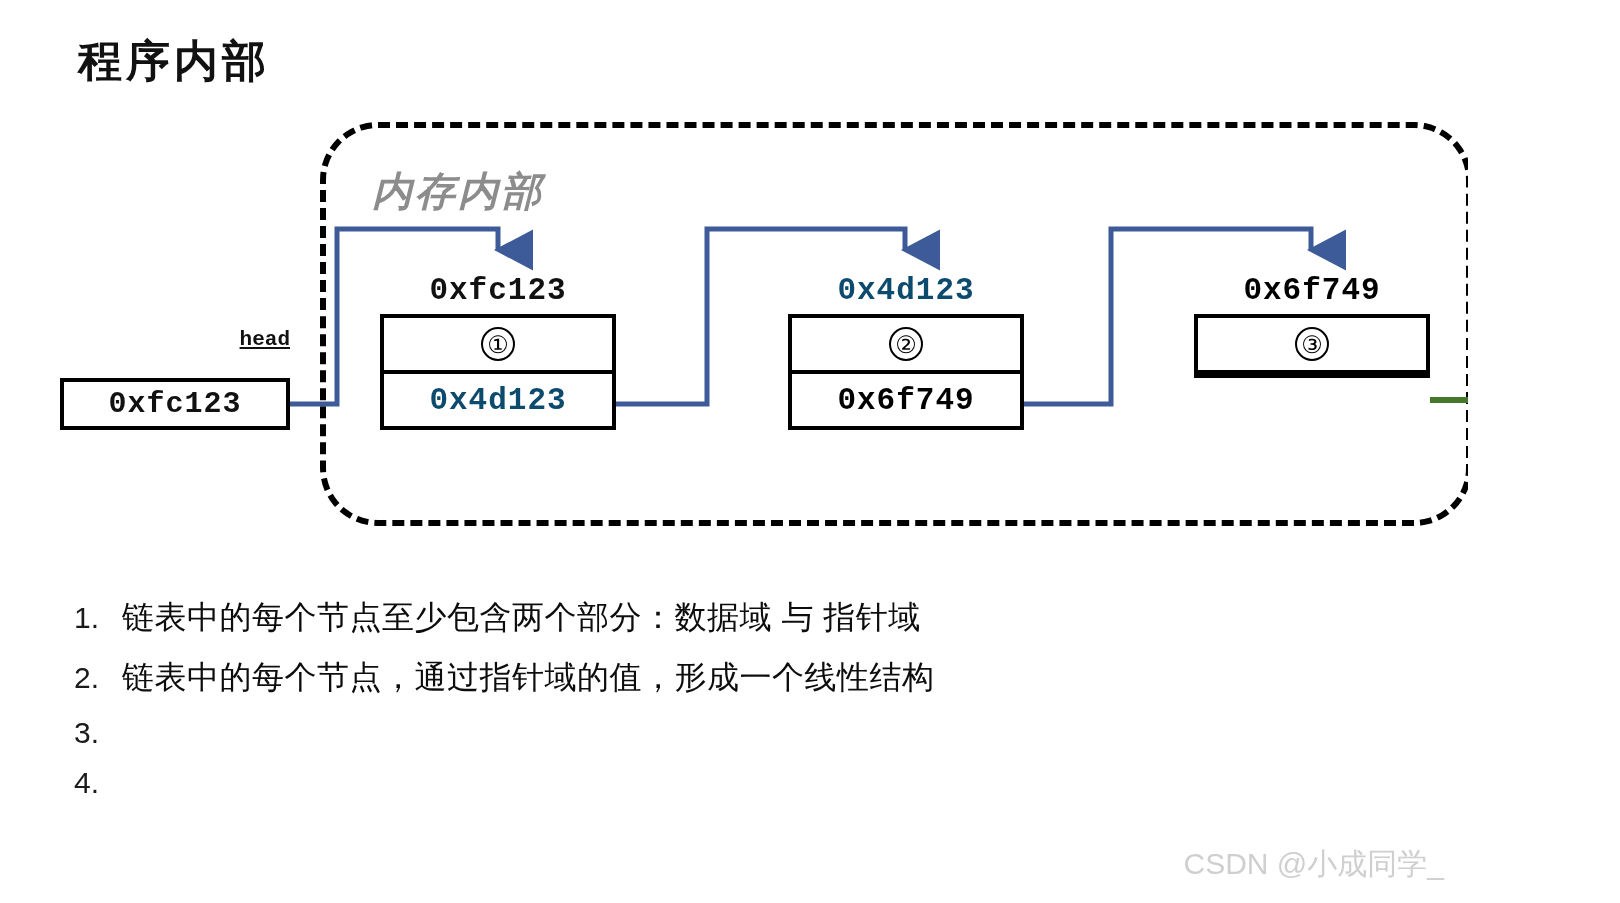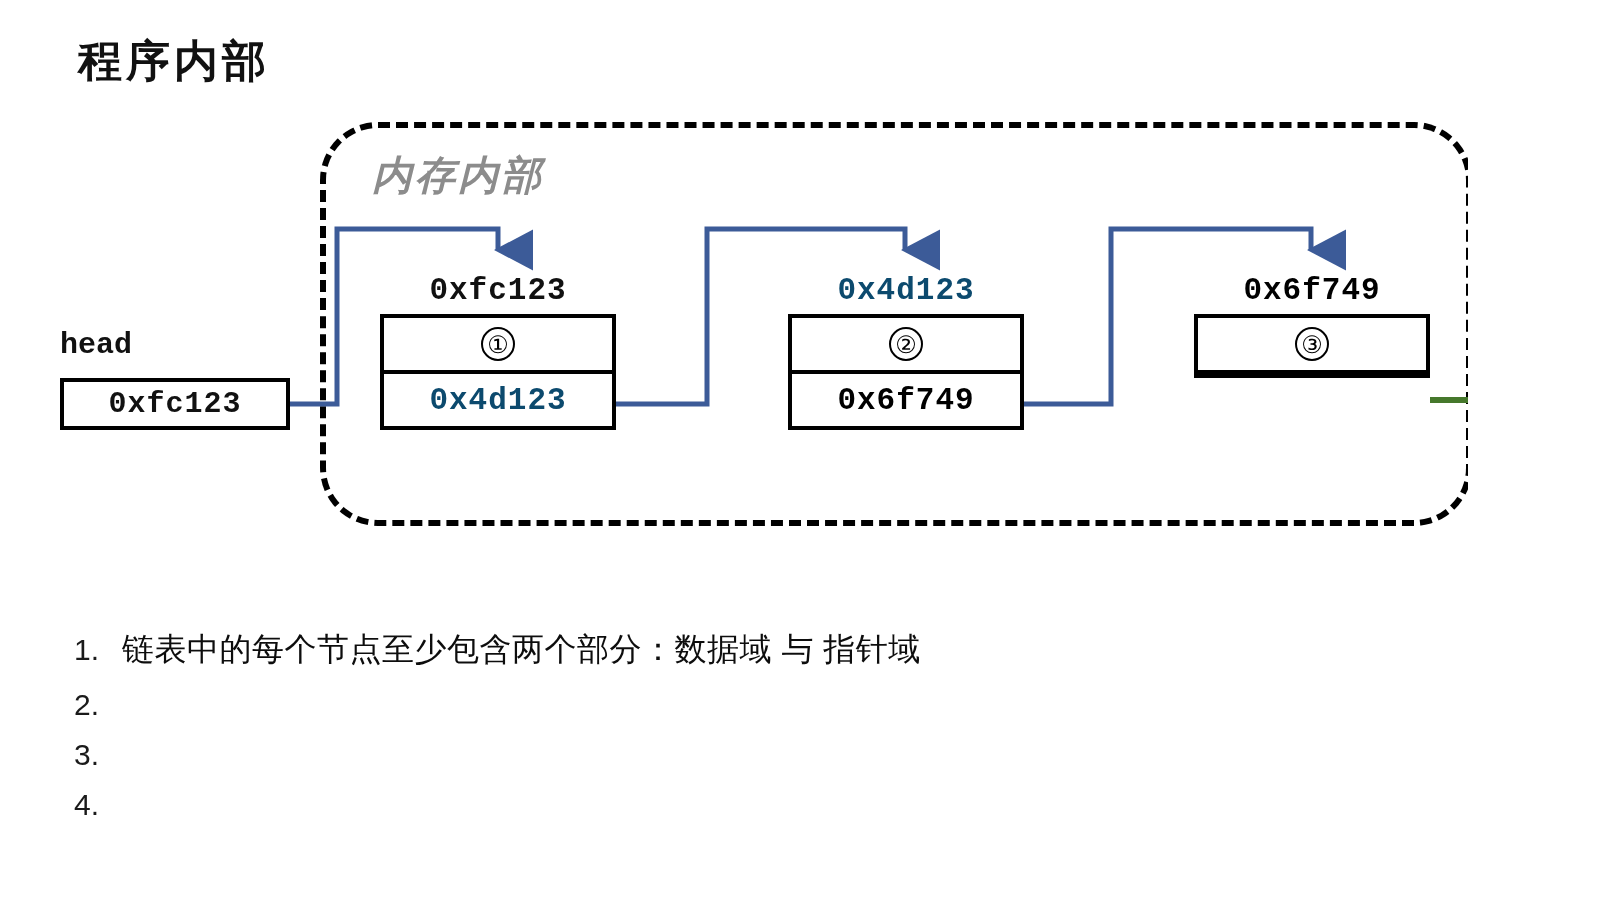--- a/index.html
+++ b/index.html
@@ -24,21 +24,21 @@
     font-family: "Liberation Serif", serif;
     font-weight: bold;
     font-size: 44px;
     letter-spacing: 4px;
     color: #111111;
     white-space: nowrap;
   }
   .title-memory {
     position: absolute;
     left: 372px;
-    top: 148px;
+    top: 164px;
     font-family: "Liberation Serif", serif;
     font-style: italic;
     font-weight: bold;
     font-size: 40px;
     letter-spacing: 3px;
     color: #8c8c8c;
     white-space: nowrap;
   }
 
   
@@ -63,25 +63,26 @@
     height: 903px;
     pointer-events: none;
   }
 
   
   .head-label {
     position: absolute;
     left: 60px;
     top: 328px;
     width: 230px;
-    text-align: left;
-    font-family: "Liberation Mono", monospace;
-    font-weight: bold;
-    font-size: 30px;
+    text-align: right;
+    font-family: "Liberation Mono", monospace;
+    font-weight: bold;
+    font-size: 21px;
     color: #111111;
+    text-decoration: underline;
   }
   .head-box {
     position: absolute;
     left: 60px;
     top: 378px;
     width: 230px;
     height: 52px;
     border: 4px solid #000000;
     box-sizing: border-box;
     background: #ffffff;
@@ -178,21 +179,20 @@
     font-size: 30px;
     color: #1a1a1a;
     text-align: left;
   }
   .bullet-text {
     font-family: "Liberation Sans", sans-serif;
     font-size: 32px;
     color: #0d0d0d;
     letter-spacing: 0.5px;
     white-space: nowrap;
-    margin-top: 32px;
   }
 
   
   .watermark {
     position: absolute;
     right: 24px;
     bottom: 18px;
     font-family: "Liberation Sans", sans-serif;
     font-size: 30px;
     color: #cfcfcf;
@@ -274,23 +274,25 @@
     </div>
   </div>
 
   <div class="bullets">
     <div class="bullet-row">
       <div class="bullet-num">1.</div>
       <div class="bullet-text">链表中的每个节点至少包含两个部分：数据域 与 指针域</div>
     </div>
     <div class="bullet-row">
       <div class="bullet-num">2.</div>
+      <div class="bullet-text">链表中的每个节点，通过指针域的值，形成一个线性结构</div>
     </div>
     <div class="bullet-row">
       <div class="bullet-num">3.</div>
     </div>
     <div class="bullet-row">
       <div class="bullet-num">4.</div>
     </div>
   </div>
 
+  <div class="watermark">CSDN @小成同学_</div>
 
 </div>
 
 </body></html>

